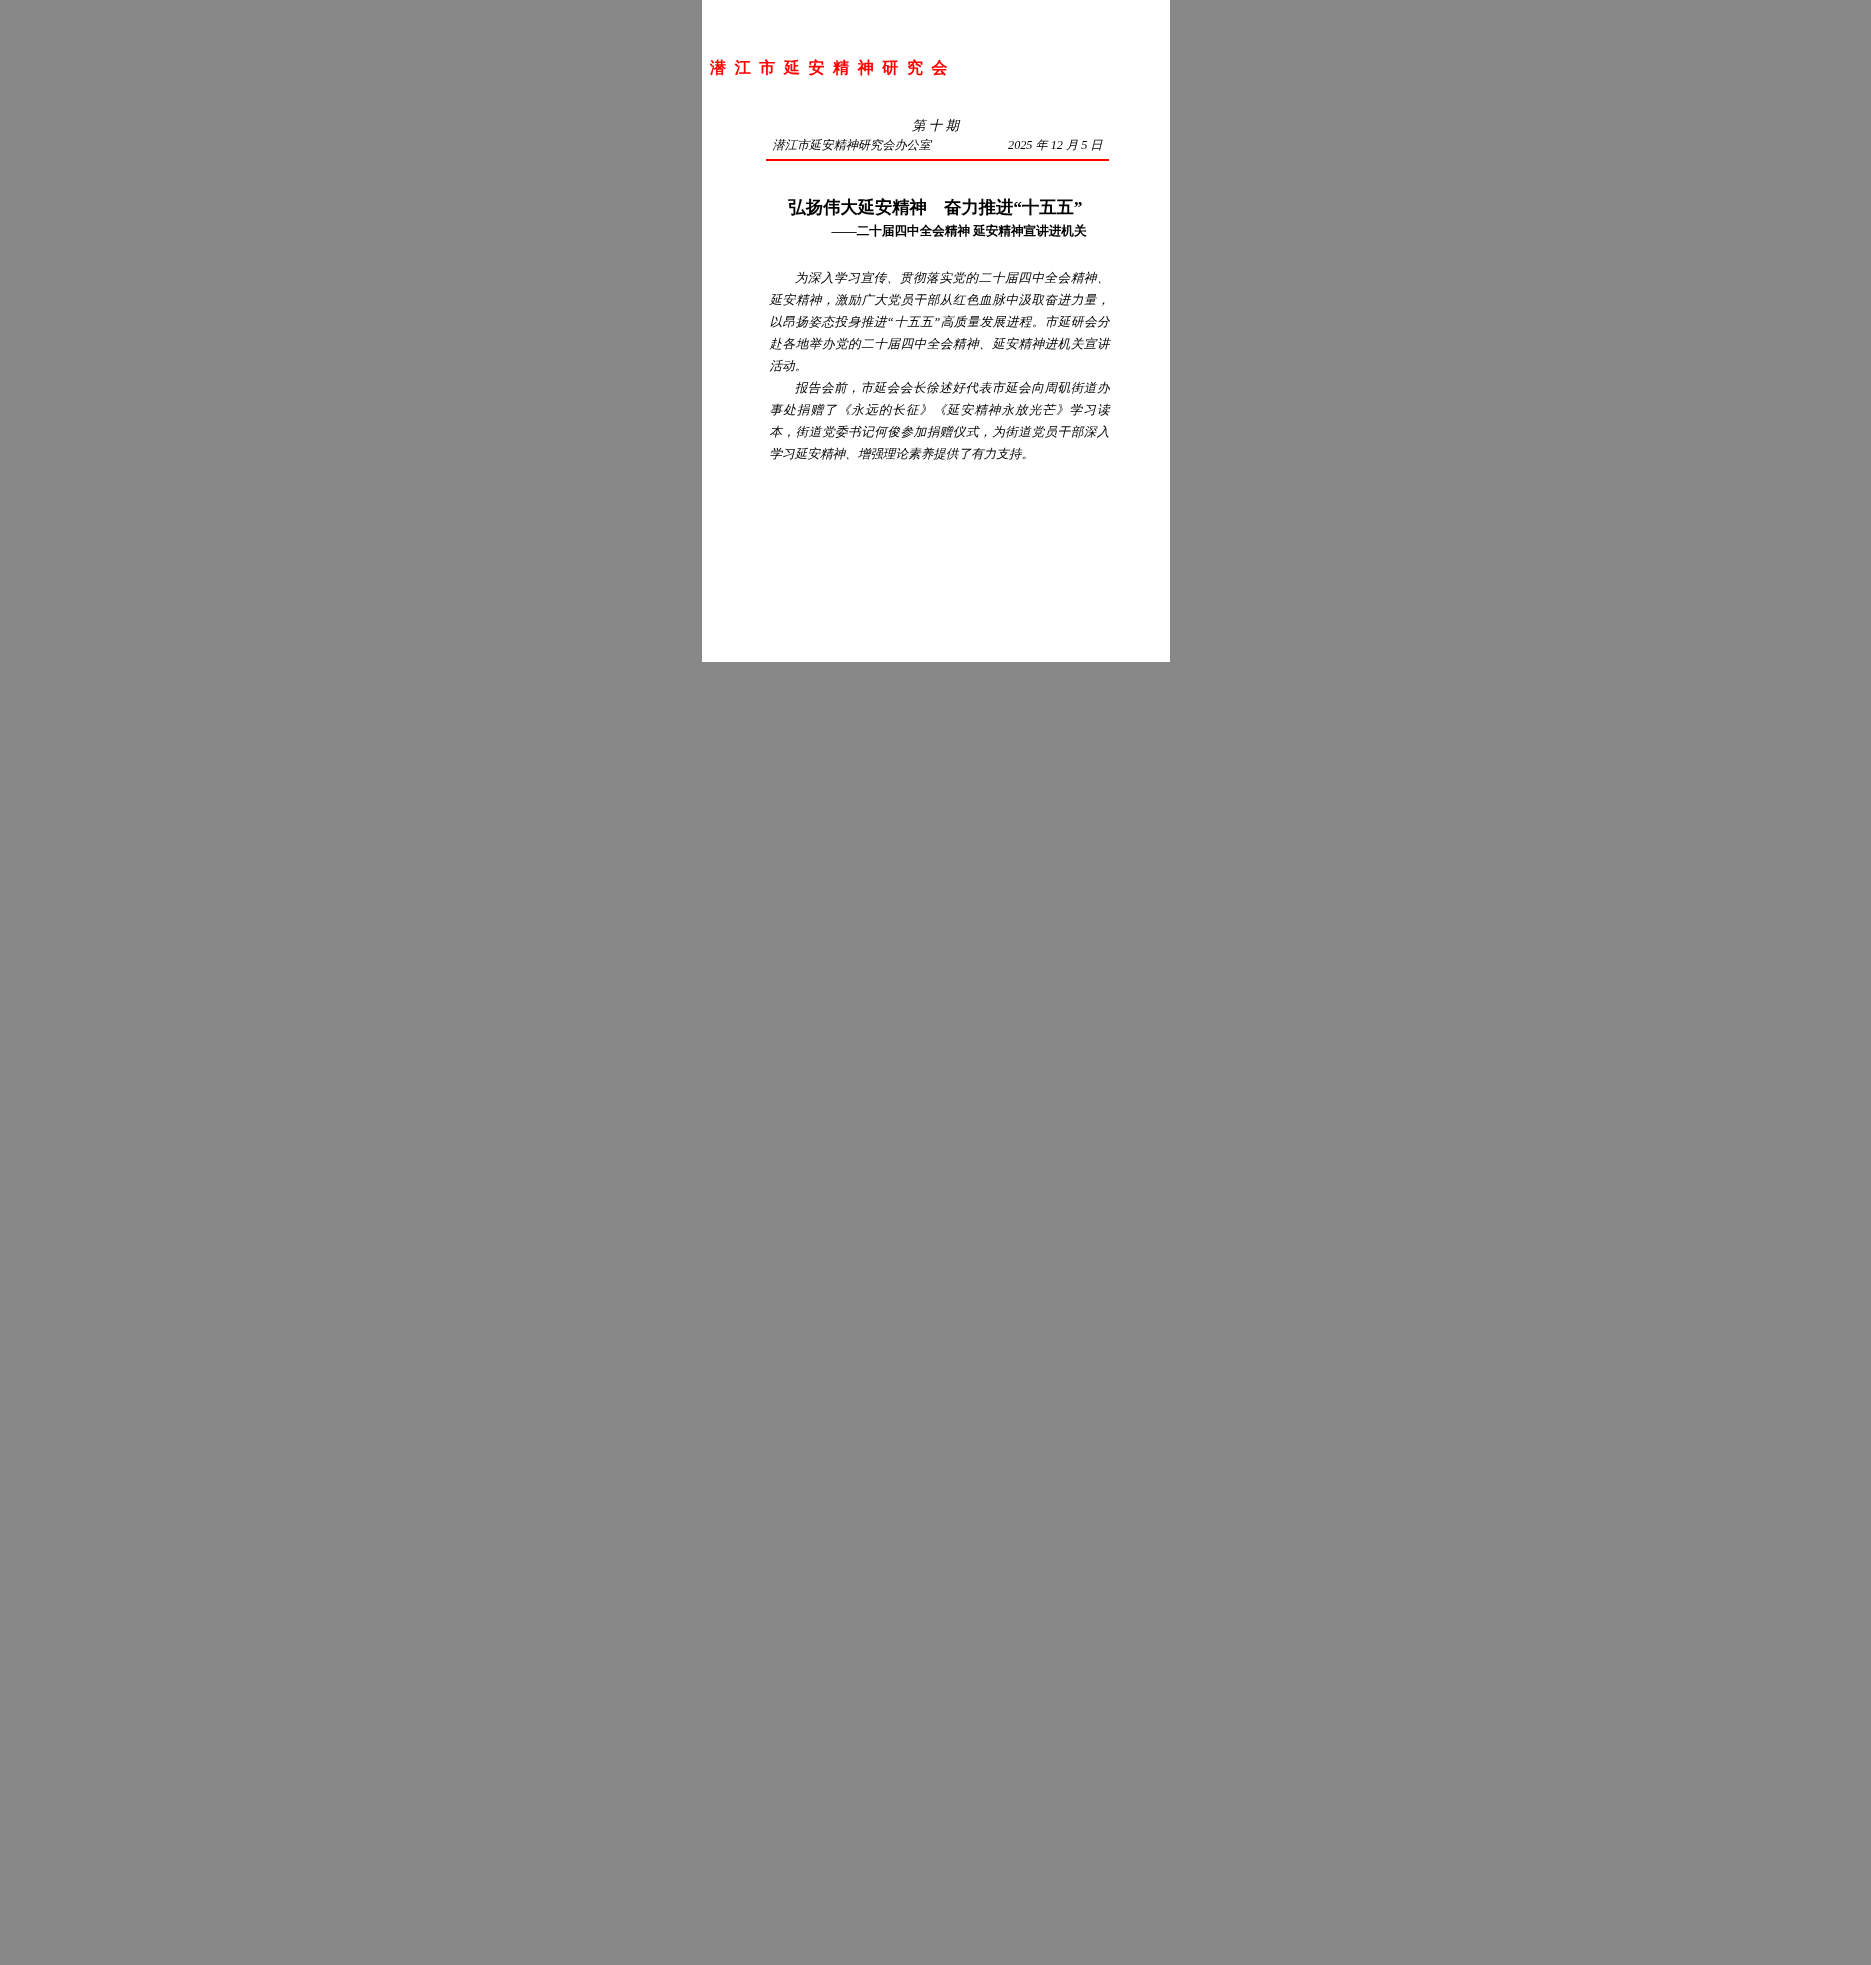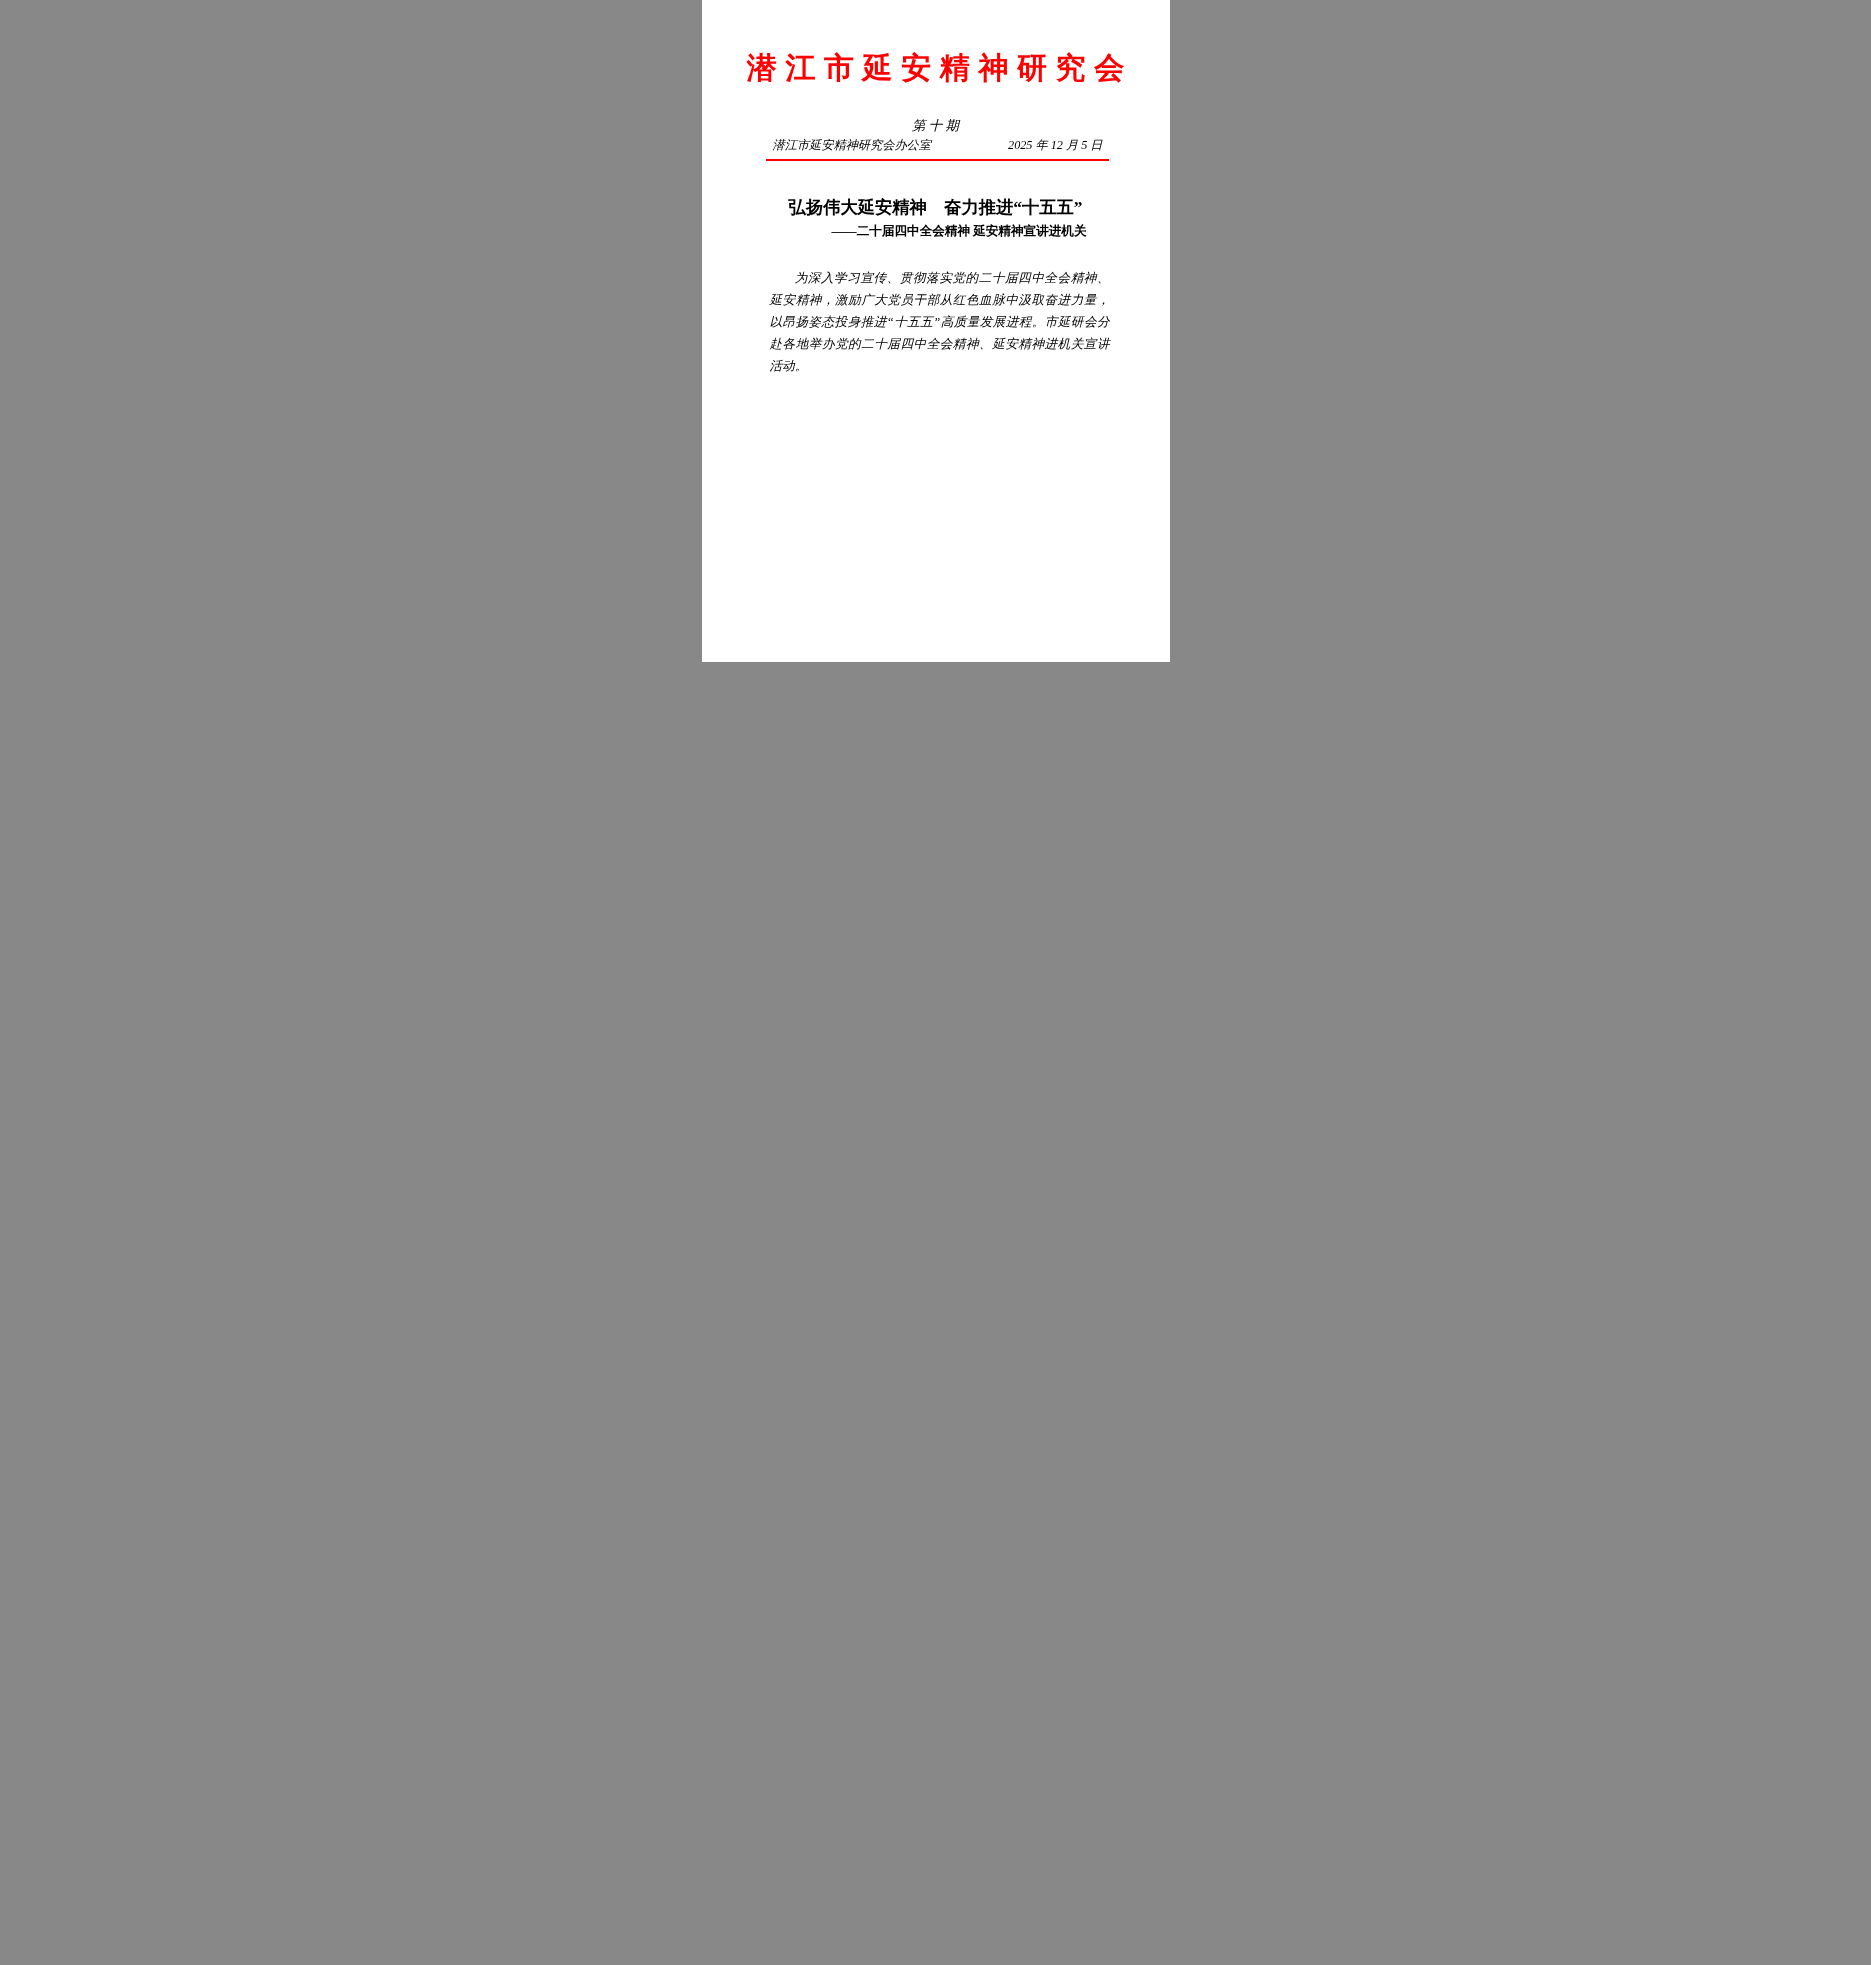--- a/index.html
+++ b/index.html
@@ -15,24 +15,24 @@
     height:662px;
     background:var(--paper);
     position:relative;
     overflow:hidden;
     padding-top:55px;
     font-family:"Liberation Serif","DejaVu Serif",serif;
     color:var(--ink);
   }
   
   .org-name{
-    text-align:center;
+    text-align:left;
     color:var(--accent);
     font-weight:700;
-    font-size:30px;
+    font-size:16px;
     line-height:25px;
     letter-spacing:8.6px;
     padding-left:8.6px;
     white-space:nowrap;
   }
   .masthead{
     margin-top:16px;
     text-align:center;
     color:var(--accent);
     font-weight:700;
@@ -121,16 +121,17 @@
   </div>
 
   <div class="rule"></div>
 
   <div class="article-title">弘扬伟大延安精神　奋力推进“十五五”</div>
 
   <div class="article-subtitle">——二十届四中全会精神 延安精神宣讲进机关</div>
 
   <div class="article-body">
     <p>为深入学习宣传、贯彻落实党的二十届四中全会精神、延安精神，激励广大党员干部从红色血脉中汲取奋进力量，以昂扬姿态投身推进“十五五”高质量发展进程。市延研会分赴各地举办党的二十届四中全会精神、延安精神进机关宣讲活动。</p>
+    <p>报告会前，市延会会长徐述好代表市延会向周矶街道办事处捐赠了《永远的长征》《延安精神永放光芒》学习读本，街道党委书记何俊参加捐赠仪式，为街道党员干部深入学习延安精神、增强理论素养提供了有力支持。</p>
   </div>
 
 </div>
 
 
 </body></html>

